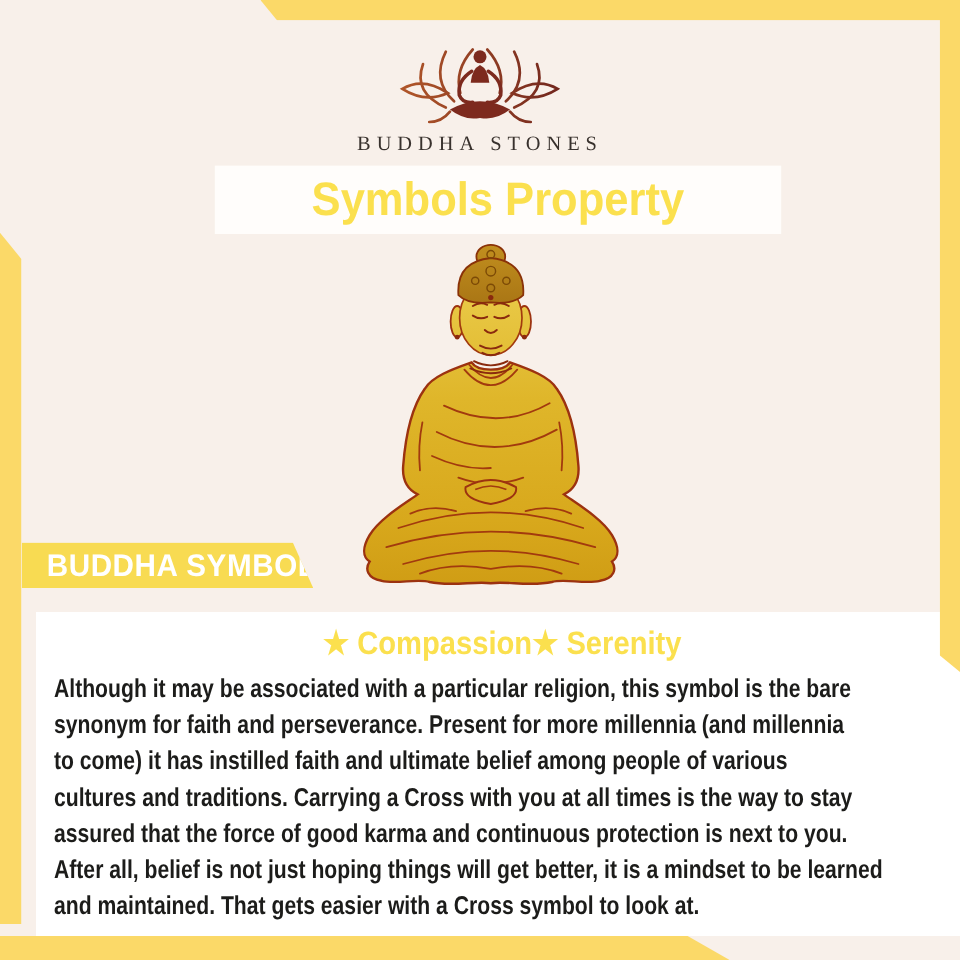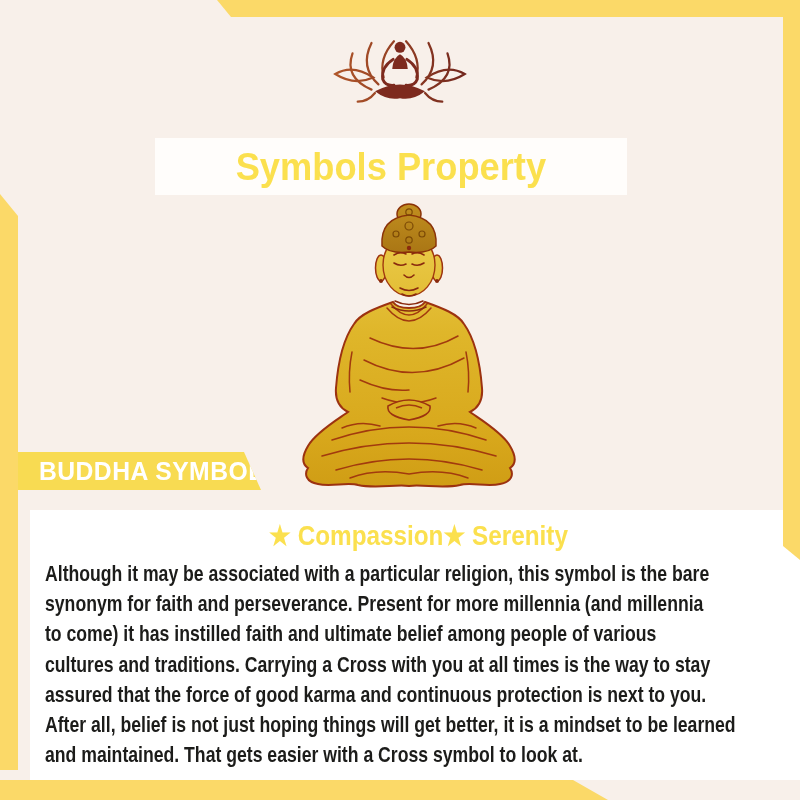--- a/index.html
+++ b/index.html
@@ -19,21 +19,21 @@
   .strip-left{left:0;top:194px;width:18px;height:576px;clip-path:polygon(0 0,100% 22px,100% 100%,0 100%);}
   .strip-bottom{left:0;top:780px;width:608px;height:20px;clip-path:polygon(0 0,573px 0,100% 100%,0 100%);}
 
   
   .logo-wrap{position:absolute;left:0;top:24px;width:800px;text-align:center;z-index:2;}
   .logo-svg{display:block;margin:0 auto;width:150px;height:82px;}
   .brand-name{margin-top:4px;font-family:"Liberation Serif",serif;font-size:17px;font-weight:500;
     letter-spacing:5px;color:var(--brand-text);}
 
   
-  .heading-bar{position:absolute;left:155px;top:138px;width:472px;height:57px;background:var(--white);
+  .heading-bar{position:absolute;left:179px;top:138px;width:472px;height:57px;background:var(--white);
     display:flex;align-items:center;justify-content:center;z-index:2;}
   .heading-title{font-size:39px;font-weight:800;color:var(--heading-yellow);transform:scaleX(.93);
     white-space:nowrap;letter-spacing:0;}
 
   
   .statue{position:absolute;left:296px;top:202px;width:226px;height:290px;z-index:2;}
 
   
   .banner{position:absolute;left:18px;top:452px;width:252px;height:38px;background:var(--banner-yellow);
     clip-path:polygon(0 0,226px 0,243px 100%,0 100%);display:flex;align-items:center;z-index:3;}
@@ -80,20 +80,21 @@
       </g>
 
       <g fill="#7d2a1e" stroke="#7d2a1e">
         <circle cx="85" cy="27" r="6.3" stroke="none"></circle>
         <path d="M85,35 Q77,39 76,52 L94,52 Q93,39 85,35 Z" stroke="none"></path>
         <path d="M77,41 Q63,50 65,64 Q68,72 78,71" fill="none" stroke-width="3.4" stroke-linecap="round"></path>
         <path d="M93,41 Q107,50 105,64 Q102,72 92,71" fill="none" stroke-width="3.4" stroke-linecap="round"></path>
         <path d="M56,78 Q85,62 114,78 Q100,89 85,86 Q70,89 56,78 Z" stroke="none"></path>
       </g>
     </svg>
+    <div class="brand-name">BUDDHA STONES</div>
   </div>
 
   <div class="heading-bar">
     <div class="heading-title">Symbols Property</div>
   </div>
 
   <svg class="statue" viewBox="0 0 226 290">
     <defs>
       <linearGradient id="gold" x1="0" y1="0" x2="0" y2="290" gradientUnits="userSpaceOnUse">
         <stop offset="0" stop-color="#eed254"></stop>

